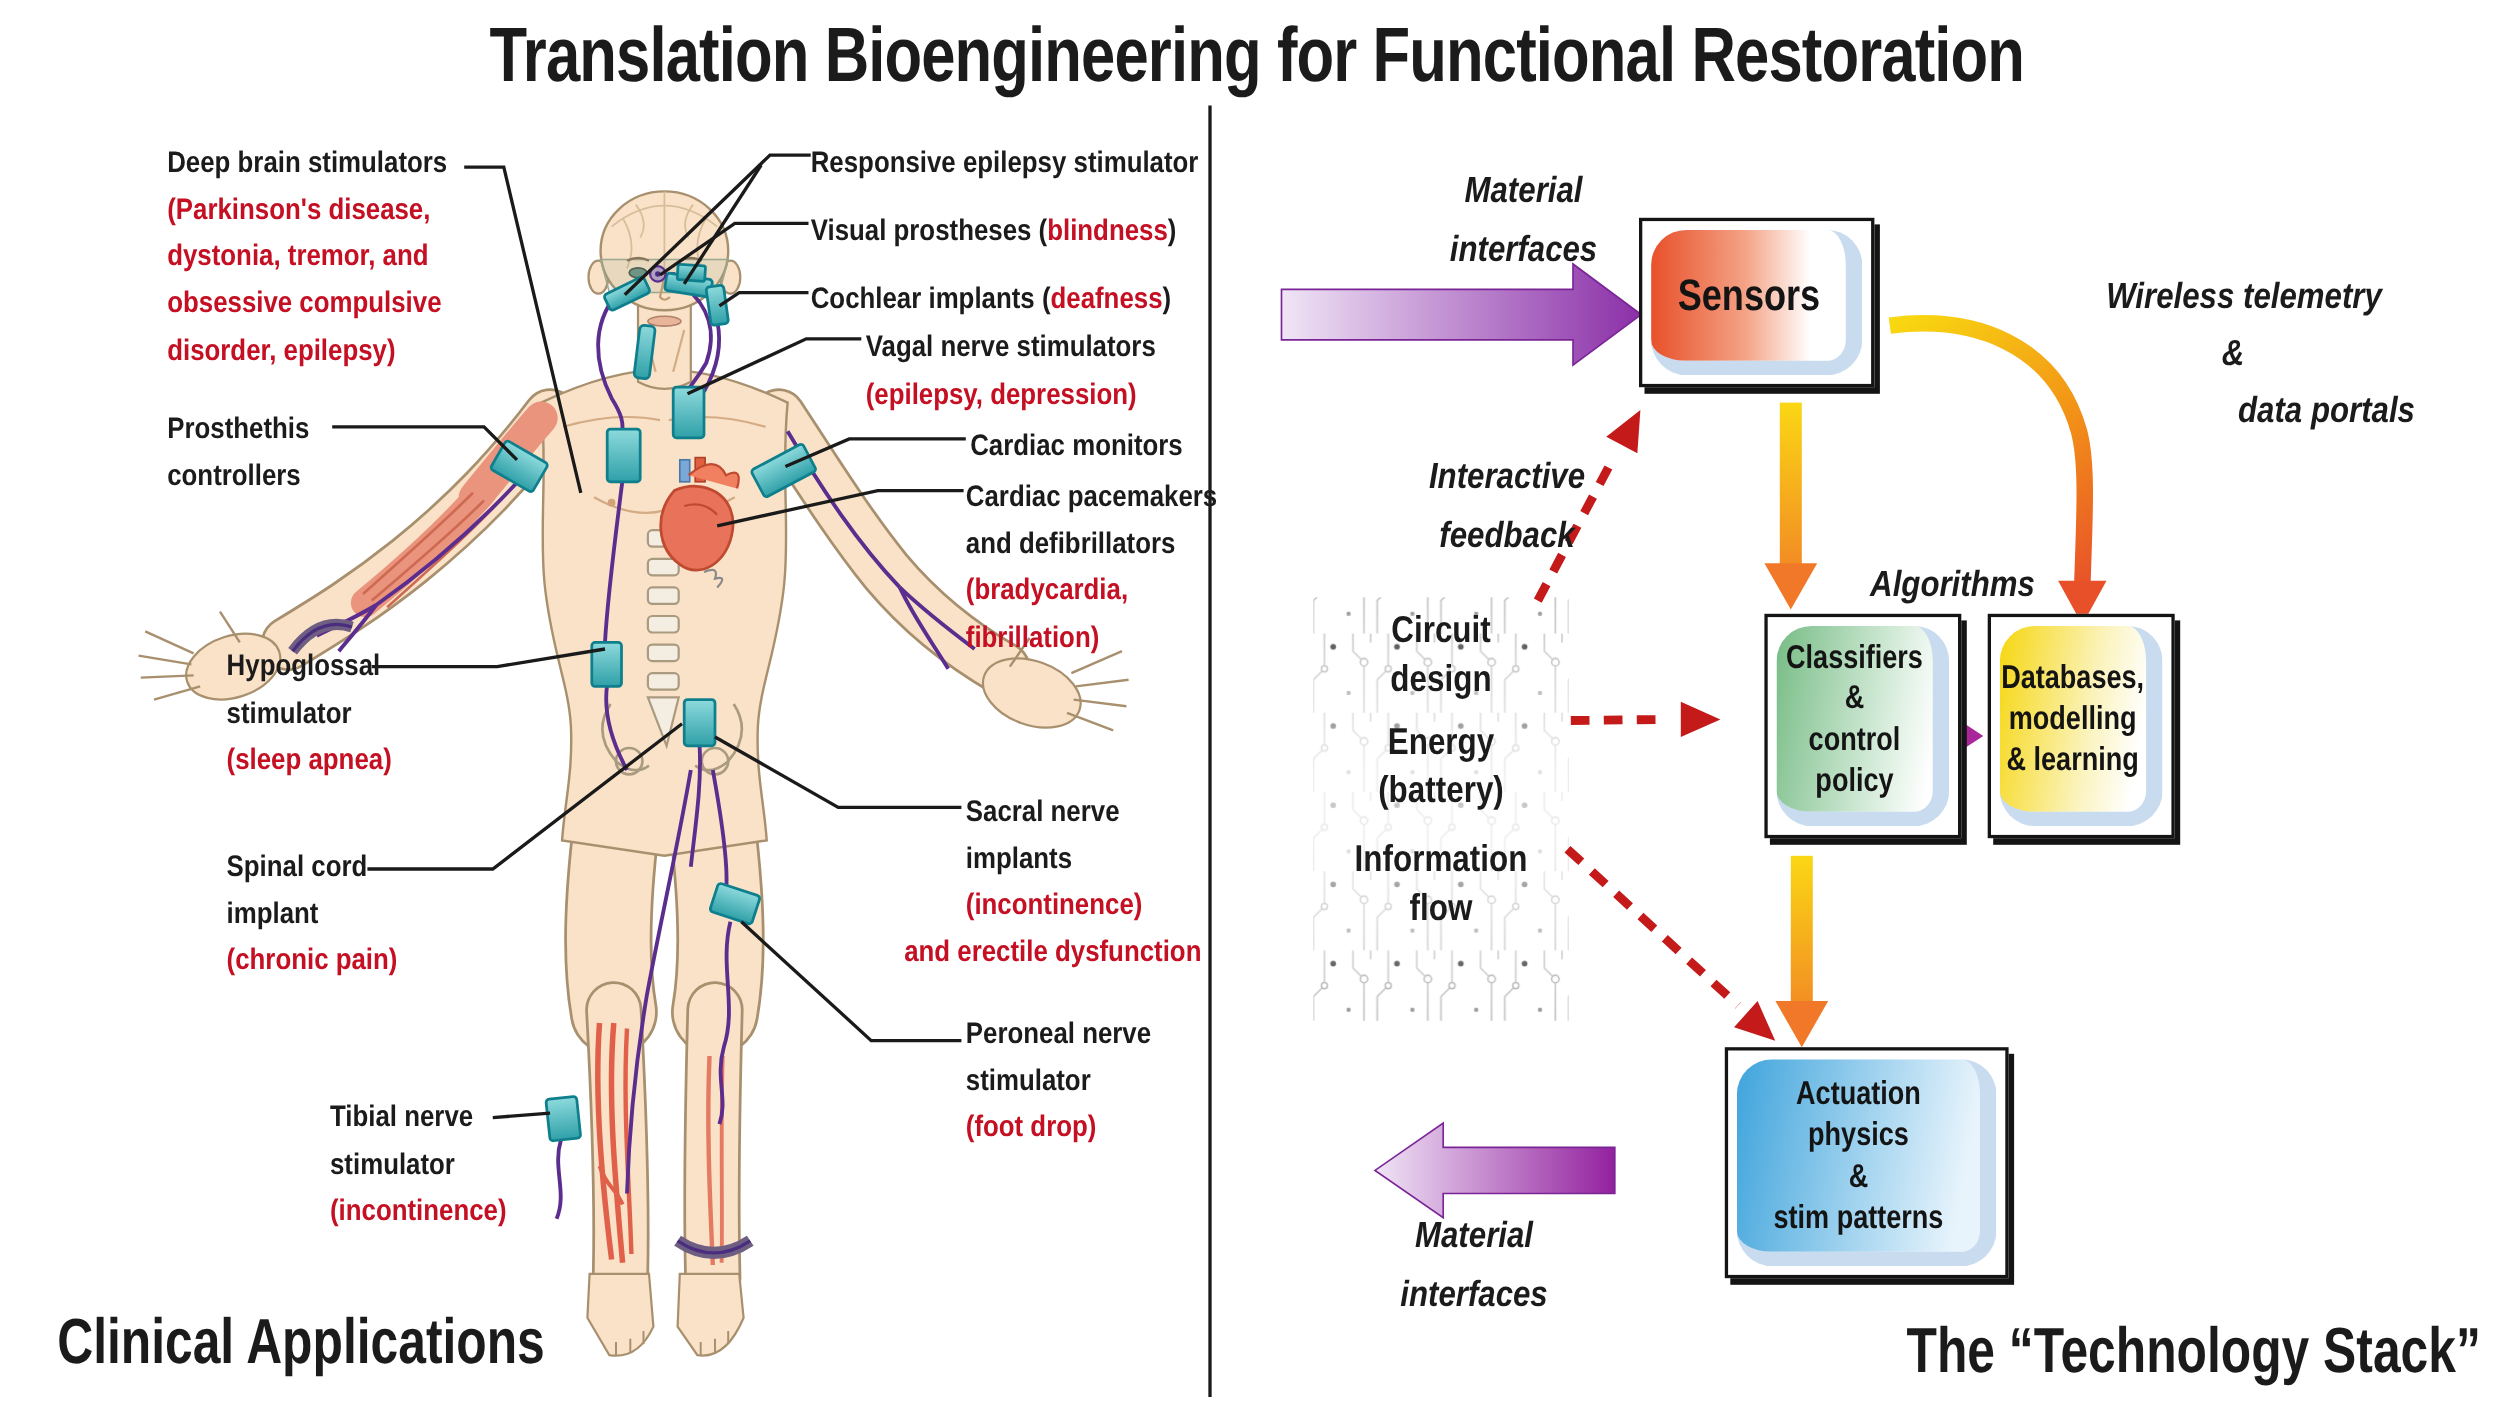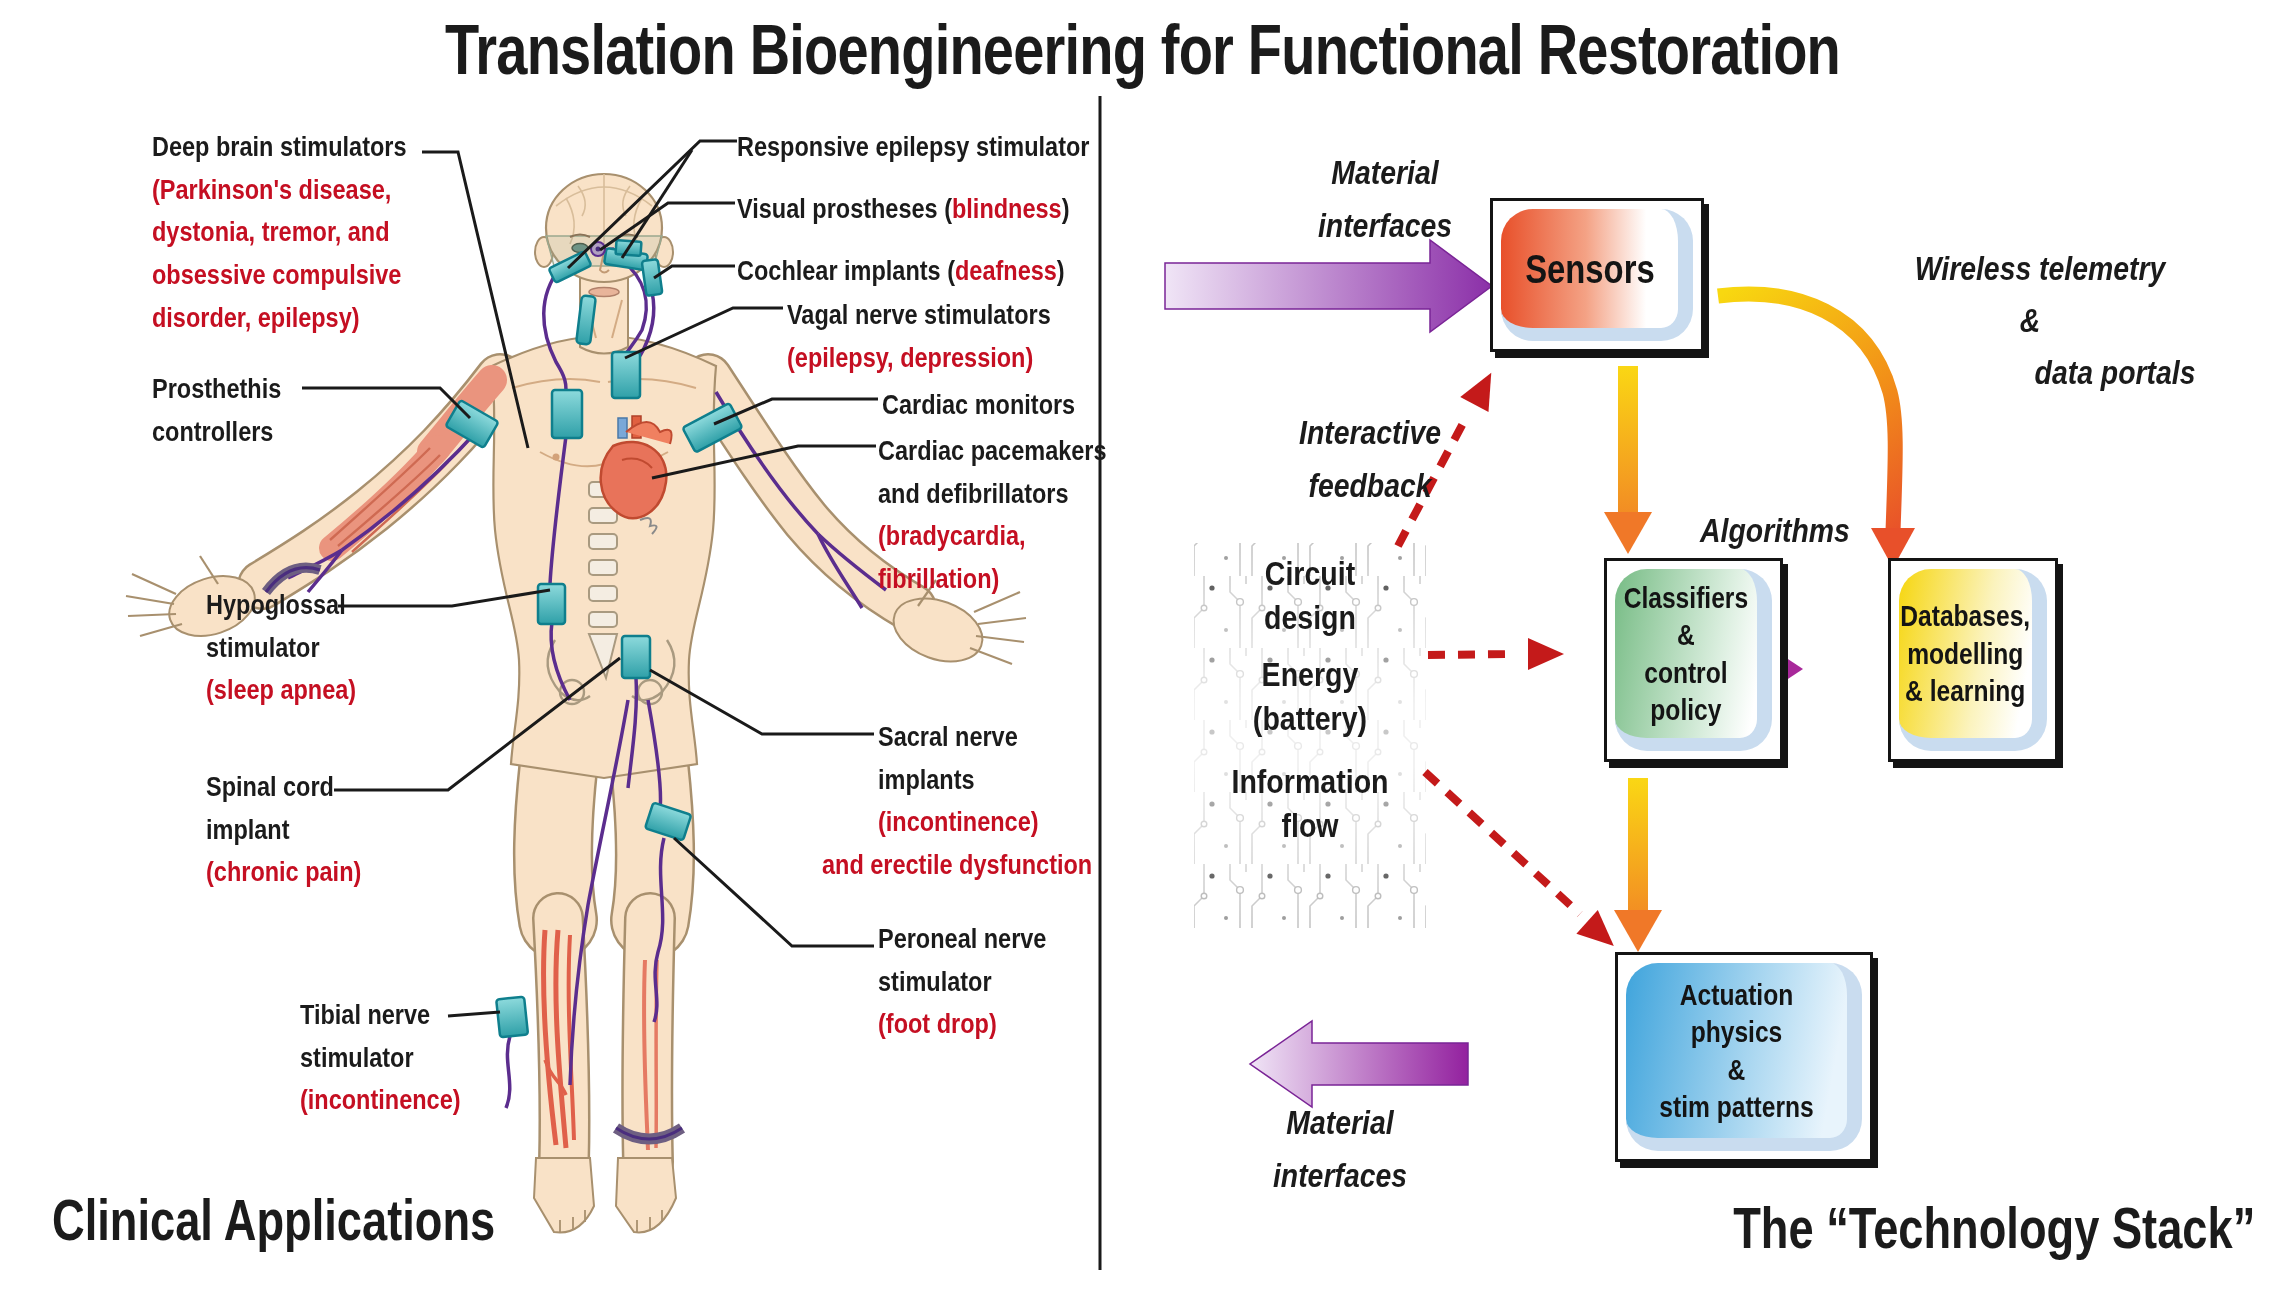--- a/index.html
+++ b/index.html
@@ -33,24 +33,24 @@
   .tbox .inner{position:absolute;left:8px;top:8px;right:8px;bottom:8px;
                border-right:15px solid #c9dcef;border-bottom:13px solid #c9dcef;
                display:flex;align-items:center;justify-content:center;border-radius:32px;}
   .tbox .txt{font-weight:800;text-align:center;transform:scaleX(0.82);line-height:1.25;color:#141414;}
   .box-sensors{left:1490px;top:198px;width:208px;height:148px;}
   .box-sensors .inner{background:linear-gradient(90deg,#e8502a 0%,#f4a285 48%,#ffffff 82%);}
   .box-sensors .txt{font-size:40px;}
   .box-classifiers{left:1604px;top:558px;width:173px;height:198px;}
   .box-classifiers .inner{background:linear-gradient(100deg,#77bc85 0%,#dcefe0 70%,#ffffff 95%);}
   .box-classifiers .txt{font-size:30px;}
-  .box-databases{left:1888px;top:558px;width:164px;height:198px;}
+  .box-databases{left:1807px;top:558px;width:164px;height:198px;}
   .box-databases .inner{background:linear-gradient(100deg,#f6d60f 0%,#fbf3bd 60%,#ffffff 90%);}
   .box-databases .txt{font-size:30px;}
-  .box-actuation{left:1615px;top:952px;width:252px;height:204px;}
+  .box-actuation{left:1568px;top:952px;width:252px;height:204px;}
   .box-actuation .inner{background:linear-gradient(100deg,#3fa4dc 0%,#a8d6f0 55%,#e8f4fc 90%);}
   .box-actuation .txt{font-size:30px;}
 </style>
 </head>
 <body>
 
 <div class="frame">
 
 <svg class="art" viewBox="0 0 2285 1291">
   <defs>

